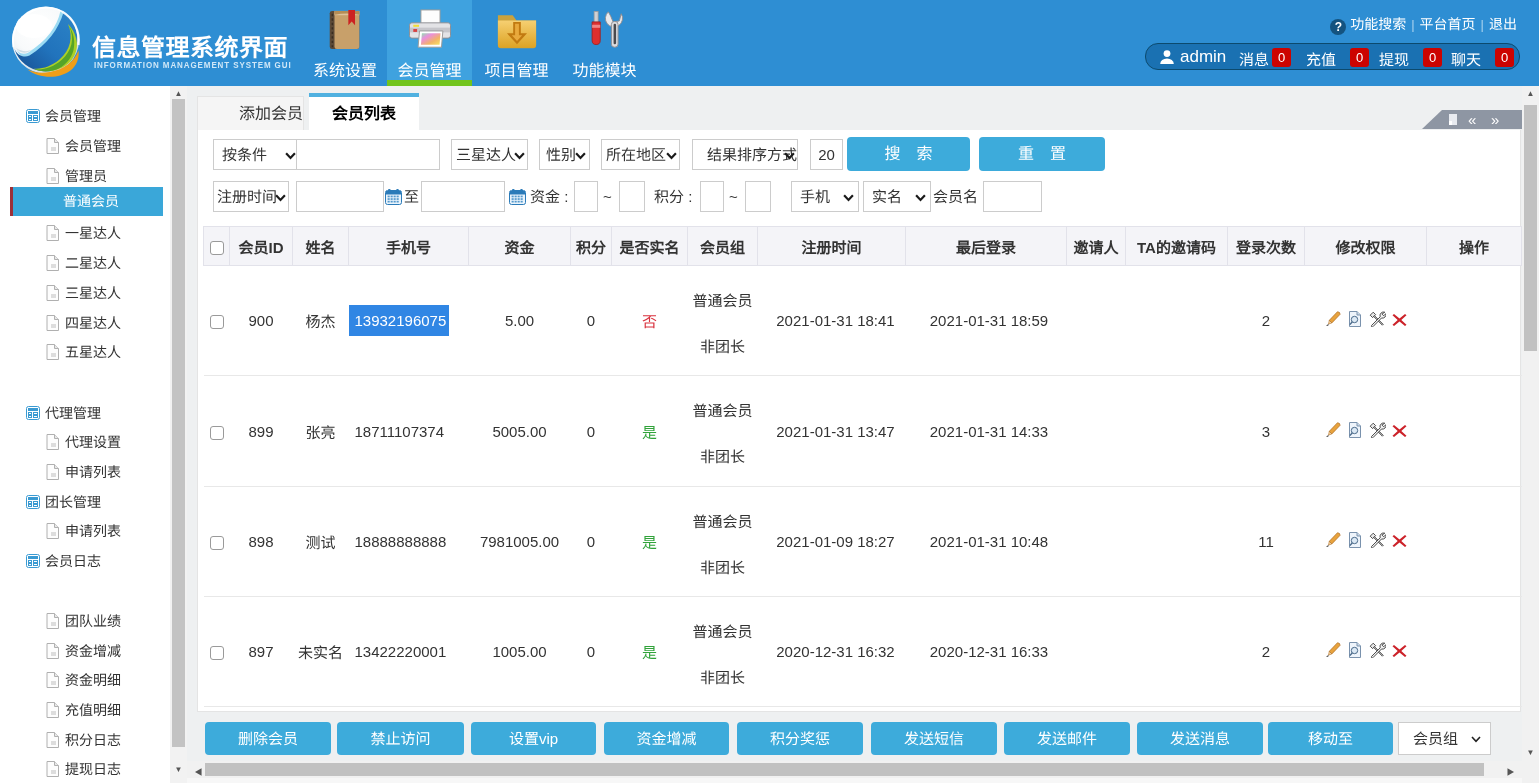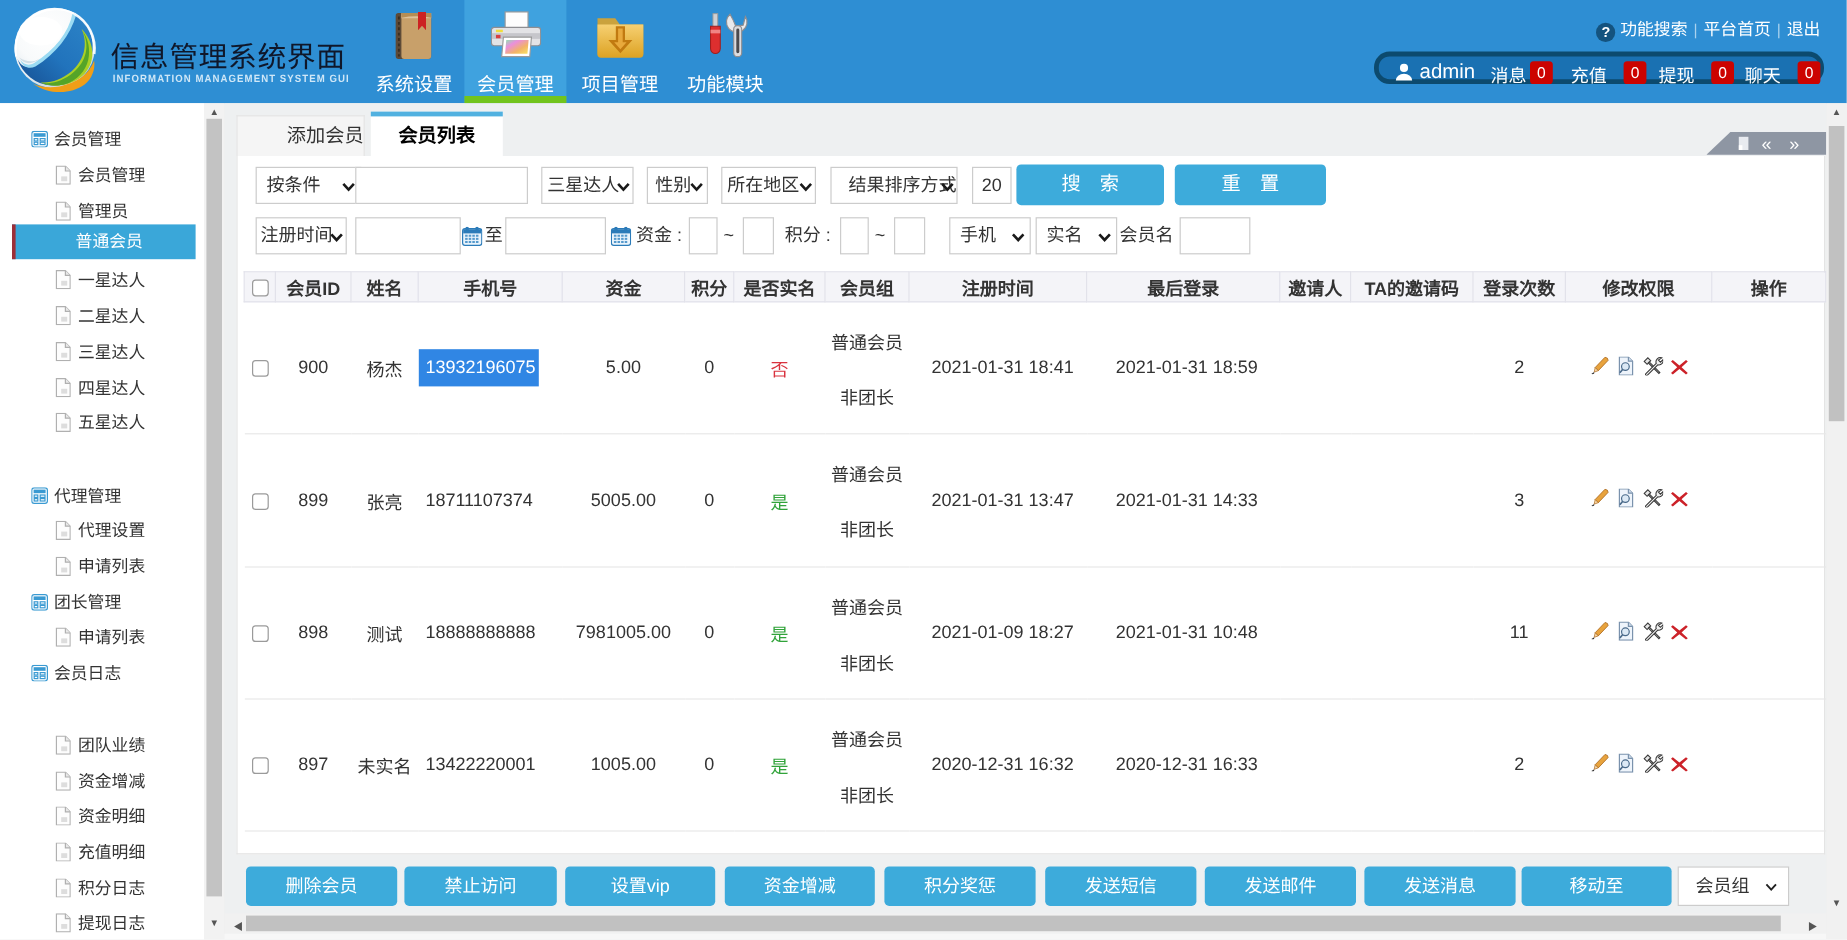--- a/index.html
+++ b/index.html
@@ -1,44 +1,44 @@
 <!DOCTYPE html>
 <html lang="zh-CN"><head><meta charset="utf-8"><style>
 *{margin:0;padding:0;box-sizing:border-box}
 html,body{width:1539px;height:783px;overflow:hidden;font-family:"Liberation Sans",sans-serif}
 body{position:relative;background:#efefef}
 #hdr{position:absolute;left:0;top:0;width:1539px;height:86px;background:#2e8ed3}
-#title1{position:absolute;left:92px;top:28px;font-size:24px;font-weight:normal;color:#0f172a;letter-spacing:0.5px}
+#title1{position:absolute;left:92px;top:28px;font-size:24px;font-weight:bold;color:#ffffff;letter-spacing:0.5px}
 #title2{position:absolute;left:94px;top:61px;font-size:8px;color:#cfe7f7;letter-spacing:0.9px;font-weight:bold;transform:scaleY(1.1)}
 .nav{position:absolute;top:0;height:86px;text-align:center}
 .nav .ic{position:absolute;top:9px;left:50%;margin-left:-21px;width:42px;height:42px}
 .nav .tx{position:absolute;top:57px;width:100%;color:#fff;font-size:16px}
 .nav.on{background:#3fa2df;border-bottom:6px solid #72c41d}
 #toplinks{position:absolute;top:13px;right:22px;color:#fff;font-size:14px}
 #toplinks .sep{display:inline-block;margin:0 5px;color:#a8d2ee;font-size:13px}
-#pill{position:absolute;left:1145px;top:43px;width:375px;height:27px;background:#1a71b2;border:4px solid #0c4a6e;border-radius:13px;color:#fff;font-size:15px}
+#pill{position:absolute;left:1145px;top:43px;width:375px;height:27px;background:#1a71b2;border:1px solid #0c4a6e;border-radius:13px;color:#fff;font-size:15px}
 .badge{background:#cc0300;color:#fff;width:19px;height:19px;line-height:19px;text-align:center;border-radius:3px;font-size:13px;position:absolute;top:4px}
 #side{position:absolute;left:0;top:86px;width:170px;height:697px;background:#fff}
 .sit{position:absolute;height:30px;line-height:30px;font-size:14px;color:#333;width:170px}
 .sit.hd{padding-left:45px}
 .sit.sb{padding-left:65px}
 .sit.act{background:#3aa7d9;border-left:3px solid #9c2f38;color:#fff;left:10px;width:153px;height:29px;line-height:29px;text-align:center;padding-left:6px}
 .sit svg{position:absolute}
 #sscroll{position:absolute;left:170px;top:86px;width:17px;height:697px;background:#f2f2f2}
 #sthumb{position:absolute;left:2px;top:13px;width:13px;height:648px;background:#c3c3c3}
 #main{position:absolute;left:187px;top:86px;width:1335px;height:697px;background:#eef0f1}
 #panel{position:absolute;left:10px;top:44px;width:1324px;height:582px;background:#fff;border:1px solid #e4e4e4;border-top:0}
 #tab1{position:absolute;left:10px;top:10px;width:107px;height:34px;line-height:34px;background:#f5f5f5;border:1px solid #e4e4e4;border-bottom:0;color:#333;font-size:16px;text-align:right}
 #tab2{position:absolute;left:122px;top:7px;width:110px;height:37px;line-height:33px;background:#fff;border-top:4px solid #51b1e0;font-weight:bold;color:#000;font-size:16px;text-align:center}
 .ctl{position:absolute;background:#fff;border:1px solid #ccc;font-size:15px;color:#333;height:31px;line-height:29px}
 .sel .ar{position:absolute;right:5px;top:12px;width:11px;height:8px}
 .lbl{position:absolute;font-size:15px;color:#333;height:31px;line-height:31px}
 .btn{position:absolute;background:#3dabdb;border-radius:4px;color:#fff;font-size:16px;text-align:center;height:34px;line-height:34px}
 #tbl{position:absolute;left:16px;top:140px;border-collapse:collapse;table-layout:fixed;font-size:15px;color:#333}
-#tbl th{background:#f4f4f8;border:1px solid #e2e2ea;font-weight:bold;height:25px;font-size:15px;color:#333}
+#tbl th{background:#f4f4f8;border:1px solid #e2e2ea;font-weight:bold;height:39px;font-size:15px;color:#333}
 #tbl td{text-align:center;font-size:15px}
 .red{color:#d9333f}.grn{color:#31a33a}
 .bbtn{position:absolute;top:636px;height:33px;background:#3dabdb;border-radius:4px;color:#fff;font-size:15px;text-align:center;line-height:33px}
 #bsel{position:absolute;left:1211px;top:636px;width:93px;height:33px;background:#fff;border:1px solid #ccc;font-size:15px;line-height:31px;color:#333;padding-left:14px}
 #hscroll{position:absolute;left:0;top:675px;width:1335px;height:17px;background:#f1f1f1}
 #hthumb{position:absolute;left:18px;top:2px;width:1279px;height:13px;background:#c1c1c1}
 #rscroll{position:absolute;left:1522px;top:86px;width:17px;height:697px;background:#f1f1f1}
 #rthumb{position:absolute;left:2px;top:19px;width:13px;height:246px;background:#c1c1c1}
 .sarrow{position:absolute;font-size:8px;color:#555;width:17px;text-align:center;font-family:"Liberation Sans",sans-serif}
 .cb{position:absolute;width:14px;height:14px;border:1px solid #9a9a9a;border-radius:3px;background:#fff}

